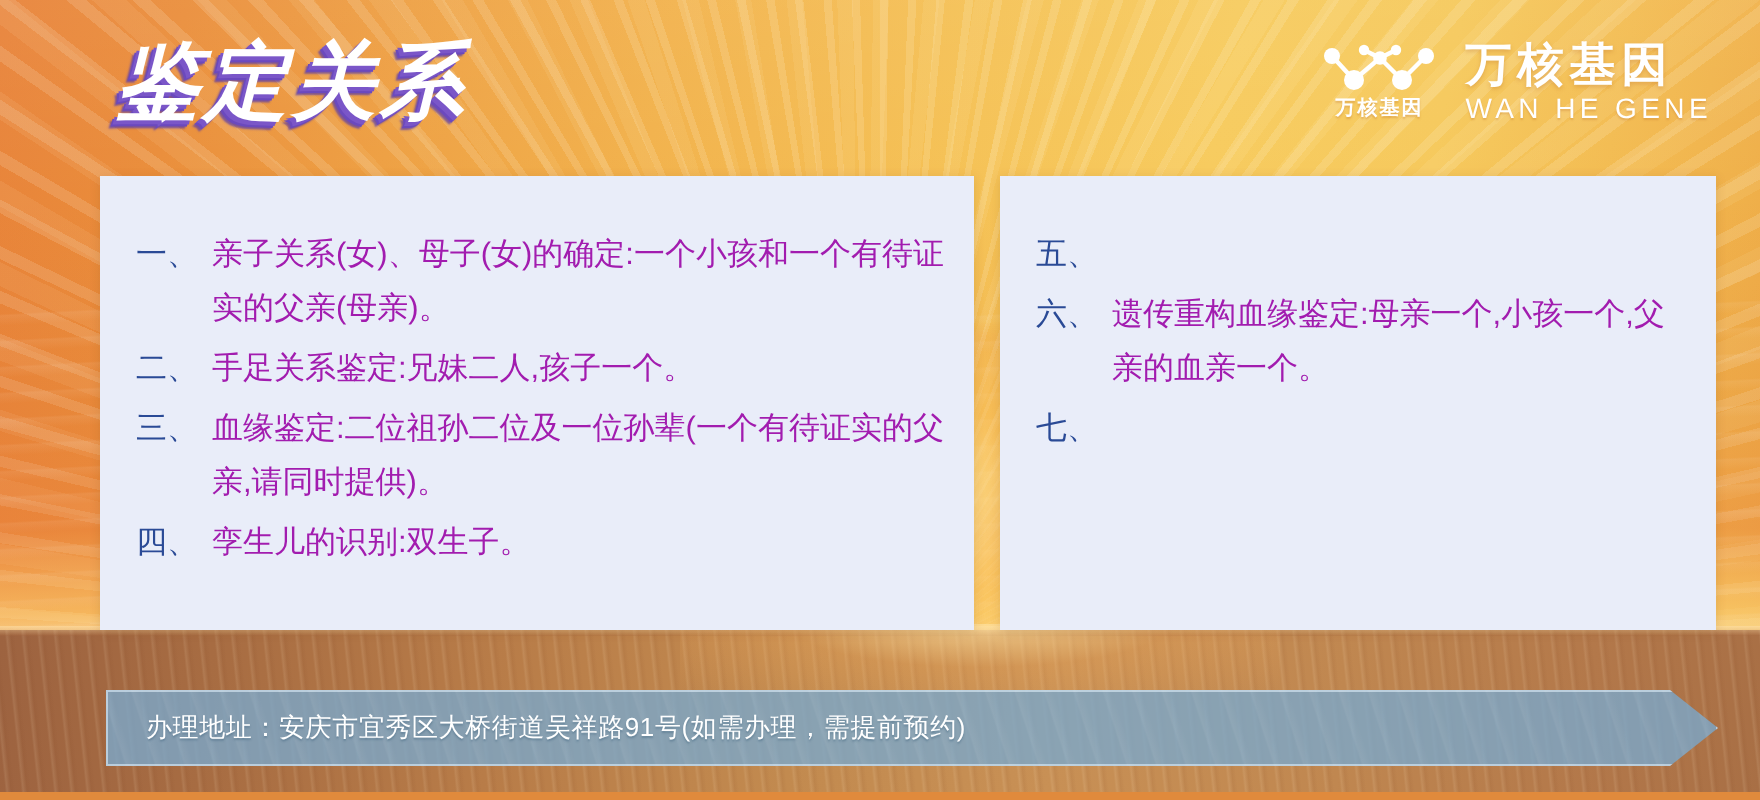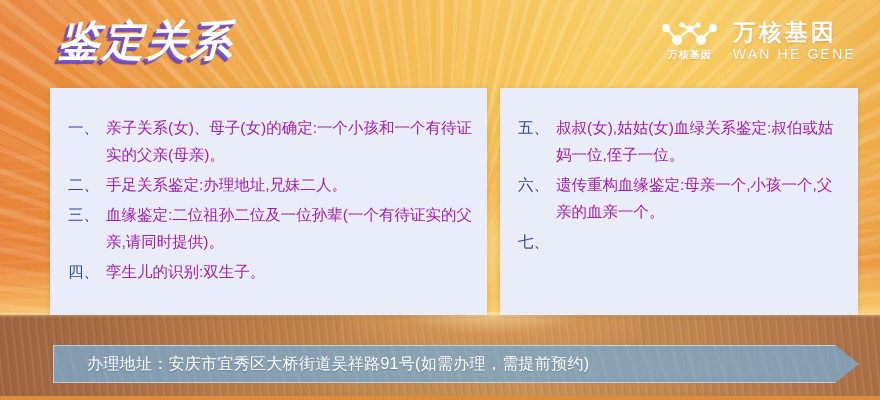--- a/index.html
+++ b/index.html
@@ -265,27 +265,27 @@
     background: repeating-linear-gradient(72deg,
       rgba(255,255,255,0.00) 0px,
       rgba(255,255,255,0.00) 9px,
       rgba(255,255,255,0.055) 10px,
       rgba(255,255,255,0.00) 14px);
     -webkit-clip-path: polygon(0 0, calc(100% - 24px) 0, 100% 50%, calc(100% - 24px) 100%, 0 100%);
     clip-path: polygon(0 0, calc(100% - 24px) 0, 100% 50%, calc(100% - 24px) 100%, 0 100%);
   }
   .addr-text {
     position: absolute;
-    left: 34px;
+    left: 20px;
     top: 0;
     height: 38px;
     display: flex;
     align-items: center;
     color: #ffffff;
-    font-size: 16px;
+    font-size: 13px;
     letter-spacing: .3px;
     white-space: nowrap;
     text-shadow: 0 1px 1px rgba(40,80,110,.35);
   }
 </style>
 </head>
 <body>
 
 <div id="poster">
 
@@ -336,42 +336,41 @@
   <div class="panel panel-left">
     <div class="panel-inner">
 
       <div class="item">
         <span class="item-num">一、</span>
         <span class="item-text">亲子关系(女)、母子(女)的确定:一个小孩和一个有待证实的父亲(母亲)。</span>
       </div>
 
       <div class="item">
         <span class="item-num">二、</span>
-        <span class="item-text">手足关系鉴定:办理地址,兄妹二人。</span>
+        <span class="item-text">手足关系鉴定:兄妹二人,孩子一个。</span>
       </div>
 
       <div class="item">
         <span class="item-num">三、</span>
         <span class="item-text">血缘鉴定:二位祖孙二位及一位孙辈(一个有待证实的父亲,请同时提供)。</span>
       </div>
 
       <div class="item">
         <span class="item-num">四、</span>
         <span class="item-text">孪生儿的识别:双生子。</span>
       </div>
 
     </div>
   </div>
 
   <div class="panel panel-right">
     <div class="panel-inner">
 
       <div class="item">
         <span class="item-num">五、</span>
-        <span class="item-text">叔叔(女),姑姑(女)血绿关系鉴定:叔伯或姑妈一位,侄子一位。</span>
       </div>
 
       <div class="item">
         <span class="item-num">六、</span>
         <span class="item-text">遗传重构血缘鉴定:母亲一个,小孩一个,父亲的血亲一个。</span>
       </div>
 
       <div class="item">
         <span class="item-num">七、</span>
       </div>

